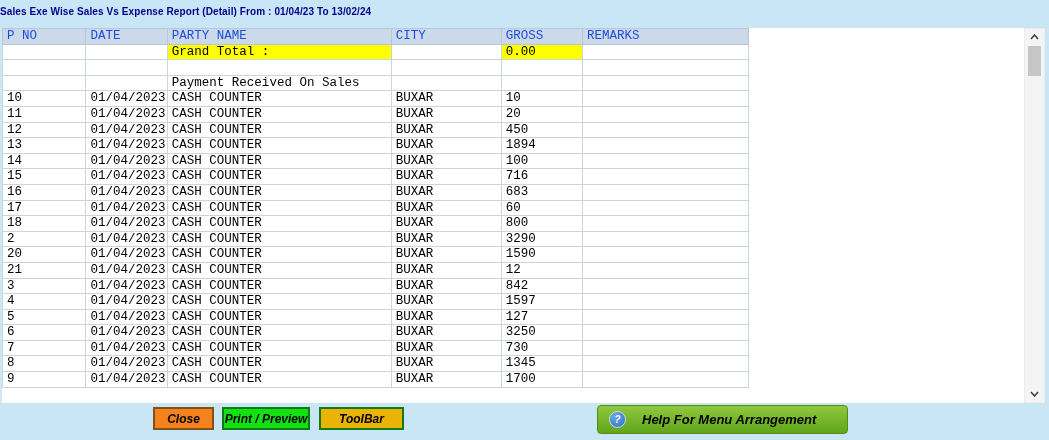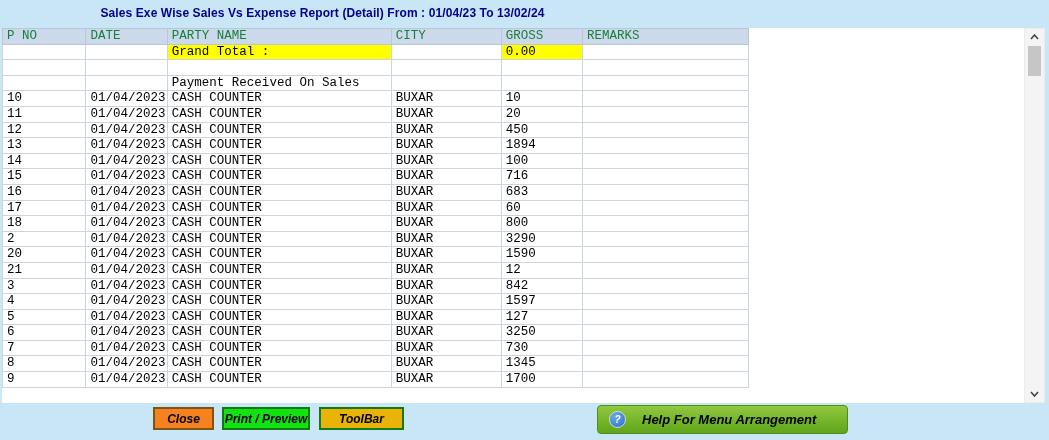--- a/index.html
+++ b/index.html
@@ -4,43 +4,43 @@
 <style>
   html,body{margin:0;padding:0;}
   body{
     width:1049px;height:440px;overflow:hidden;position:relative;
     background:#c9e6f7;
     font-family:"Liberation Sans",sans-serif;
   }
   
   .titlebar{height:28px;position:relative;}
   .title{
-    position:absolute;left:0;top:6px;width:645px;text-align:center;
-    font-size:12px;font-weight:bold;color:#00008b;letter-spacing:.1px;
+    position:absolute;left:0;top:6px;width:645px;
+    font-size:10px;font-weight:bold;color:#00008b;letter-spacing:.1px;
   }
   
   .content{
     position:absolute;top:28px;left:0;width:1045px;height:375px;
     display:flex;background:#c9e6f7;
   }
   .main{
     width:1024px;height:375px;background:#ffffff;overflow:hidden;
     border-left:2px solid #cde7f5;box-sizing:border-box;
   }
   table.report{
     border-collapse:collapse;table-layout:fixed;width:747px;
     font-family:"Liberation Mono","DejaVu Sans Mono",monospace;
     font-size:12.5px;color:#000;
   }
   table.report th,table.report td{
     border:1px solid #ccd4de;padding:0 4px;height:14.6px;line-height:14.6px;
     overflow:hidden;white-space:nowrap;text-align:left;box-sizing:content-box;
   }
   table.report th{
-    background:#ccd9ea;color:#15803d;font-weight:normal;
+    background:#ccd9ea;color:#1d4ed8;font-weight:normal;
     border-color:#b9c6d8;
   }
   .col-gross,th.col-gross{text-align:right;margin-top:15px;}
   .cell-yellow{background:#ffff00;}
   .section-label{color:#000;}
   
   .vscroll{
     width:19px;height:373px;background:#f4f4f4;border:1px solid #ececec;
     display:flex;flex-direction:column;align-items:center;
   }

